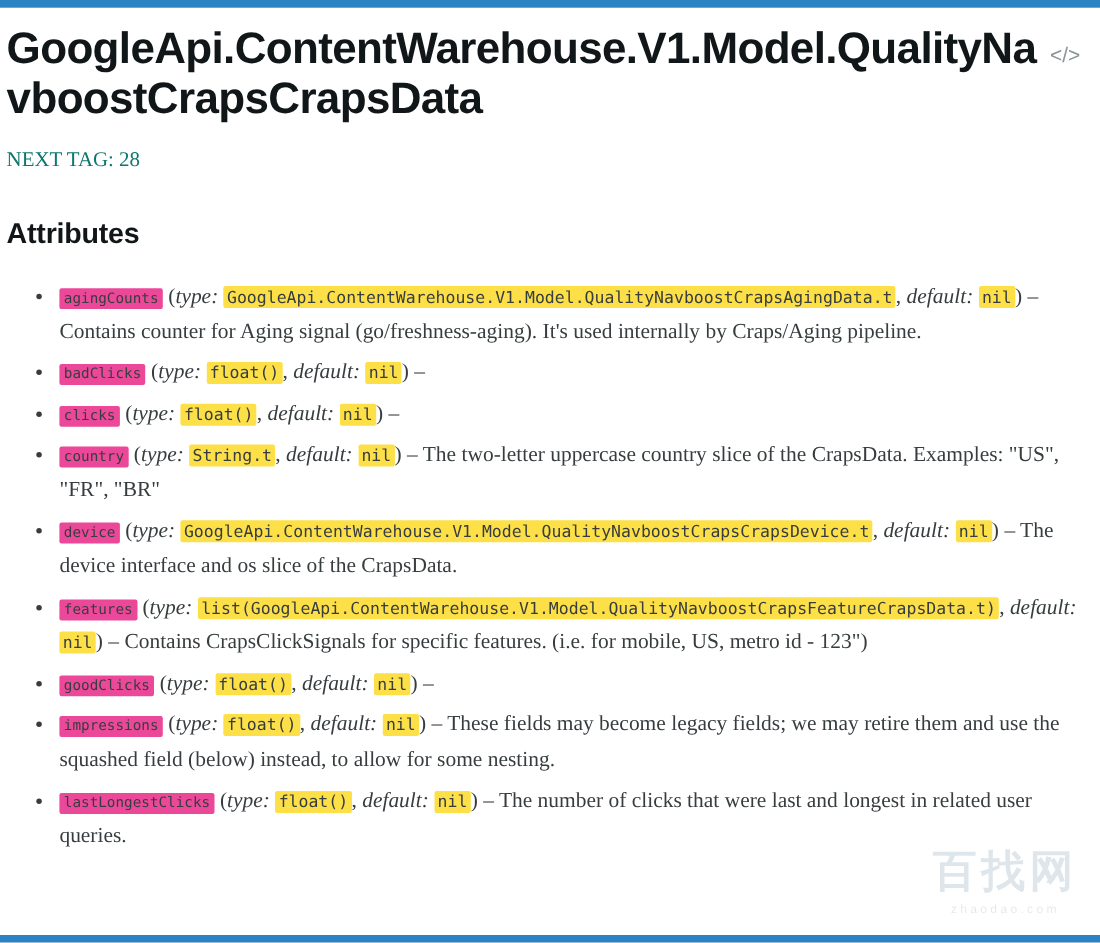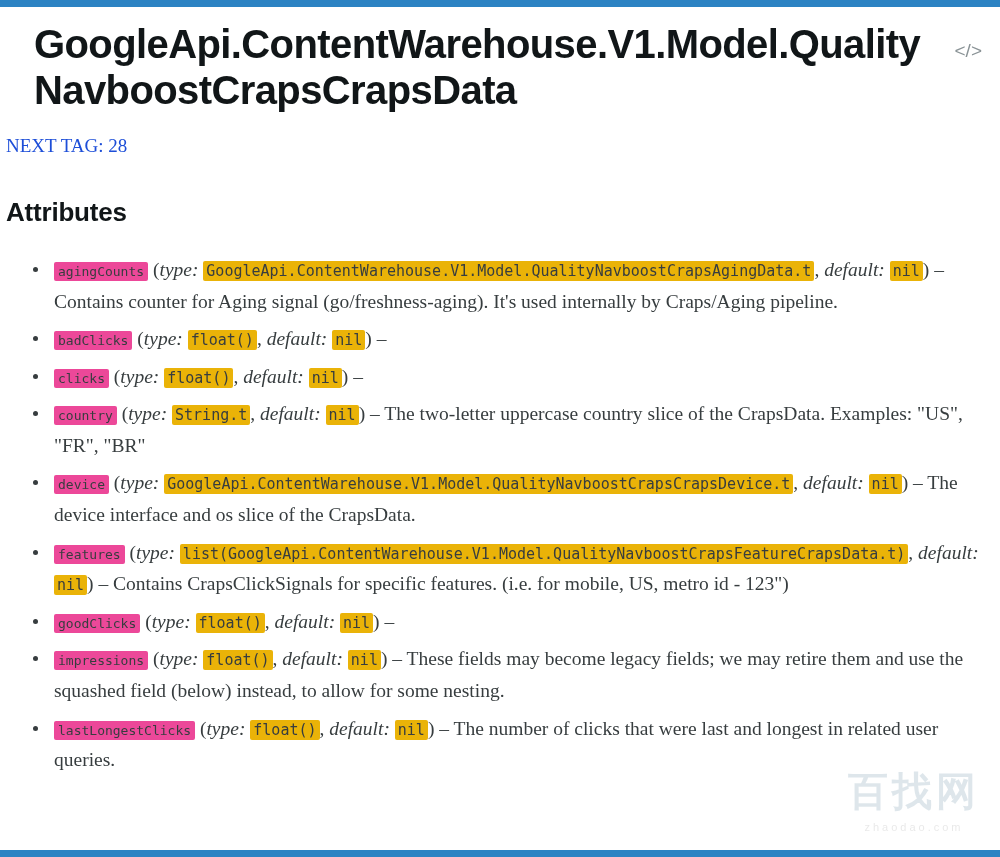--- a/index.html
+++ b/index.html
@@ -30,21 +30,20 @@
   }
   .page {
     padding: 0 18px 0 6px;
     position: relative;
   }
   .title-row {
     display: flex;
     align-items: flex-start;
     justify-content: space-between;
     padding-top: 14px;
-    margin-left: 28px;
   }
   h1.page-title {
     font-family: "Liberation Sans", "DejaVu Sans", sans-serif;
     font-size: 40px;
     line-height: 1.15;
     font-weight: 700;
     letter-spacing: -0.6px;
     color: #111618;
     margin: 0;
     max-width: 950px;
@@ -56,21 +55,21 @@
     font-size: 19px;
     line-height: 1;
     margin-top: 20px;
     flex: 0 0 auto;
     padding-left: 8px;
     cursor: pointer;
   }
   .next-tag {
     font-size: 19px;
     margin: 22px 0 0 0;
-    color: #1d4ed8;
+    color: #0f766e;
   }
   h2.section-title {
     font-family: "Liberation Sans", "DejaVu Sans", sans-serif;
     font-size: 26px;
     font-weight: 700;
     color: #111618;
     margin: 40px 0 16px 0;
     letter-spacing: -0.2px;
   }
   ul.attr-list {
@@ -92,21 +91,21 @@
     left: 27px;
     top: 13px;
     width: 5px;
     height: 5px;
     background: #373d3f;
     border-radius: 50%;
   }
   code, .mono {
     font-family: "DejaVu Sans Mono", "Liberation Mono", monospace;
     font-size: 15px;
-    background: #eab308;
+    background: #fde047;
     border-radius: 2px;
     padding: 1px 3px;
     color: #373d3f;
     white-space: normal;
     word-break: break-word;
   }
   .attr-name {
     font-family: "DejaVu Sans Mono", "Liberation Mono", monospace;
     font-size: 13px;
     background: #ec4899;

